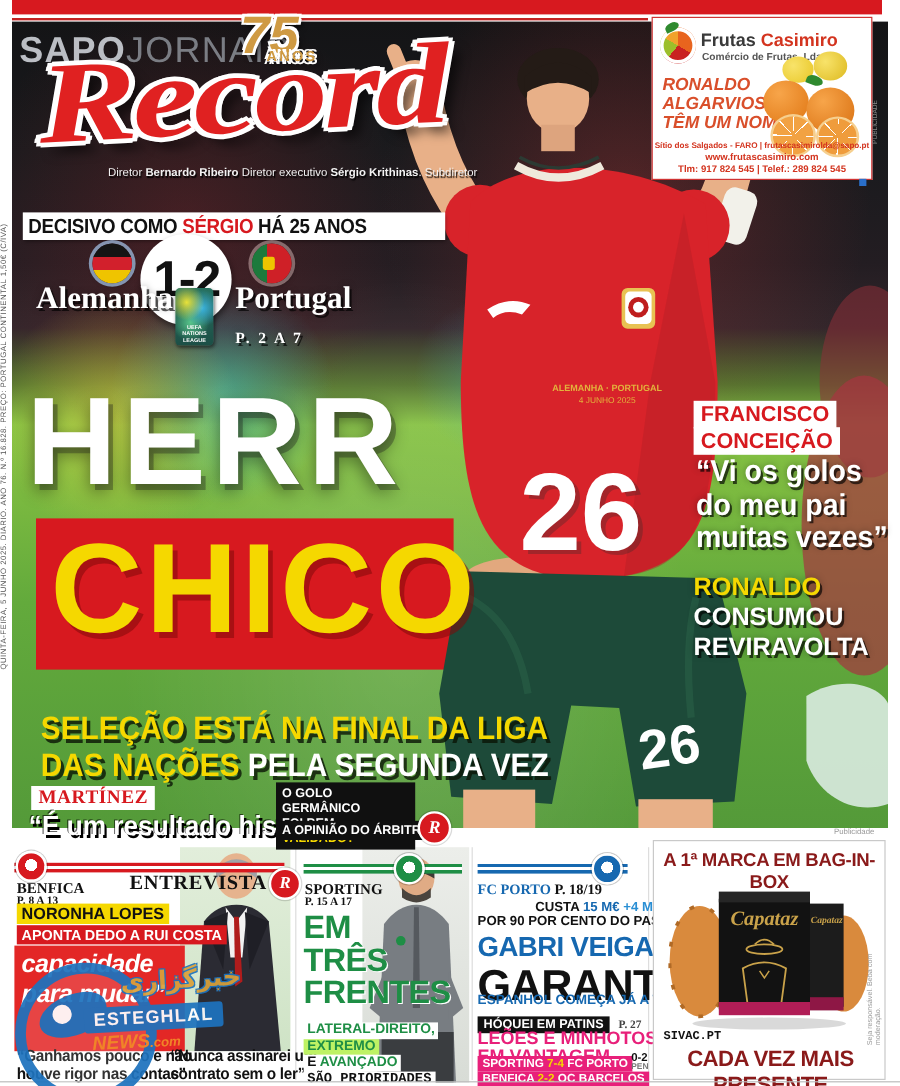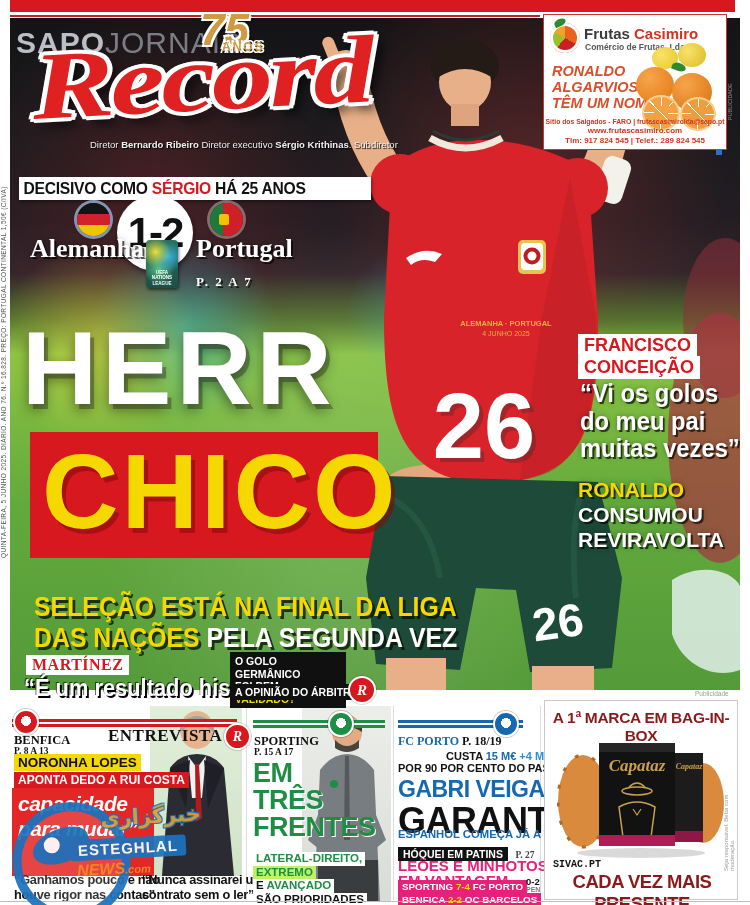--- a/index.html
+++ b/index.html
@@ -308,21 +308,21 @@
        text-shadow:1px 1px 0 #fff;">
     <div>EM</div>
     <div>TRÊS</div>
     <div>FRENTES</div>
   </div>
 
   <div class="abs" style="left:253px;top:852px;line-height:1.18;font-size:11.5px;font-weight:900;">
     <div><span class="chip" style="background:#fff;color:#1e8e45;padding:0 3px;">LATERAL-DIREITO,</span></div>
     <div><span class="chip" style="background:#bef264;color:#1e8e45;padding:0 3px;">EXTREMO</span></div>
     <div><span class="chip" style="background:#fff;padding:0 3px;"><span style="color:#111;">E </span><span style="color:#1e8e45;">AVANÇADO</span></span></div>
-    <div><span class="chip" style="background:#fff;color:#111;padding:0 3px;">SÃO PRIORIDADES</span></div>
+    <div><span class="chip" style="background:#fff;color:#111;padding:0 3px;font-family:Liberation Mono, monospace;">SÃO PRIORIDADES</span></div>
   </div>
 
   <div class="abs barBW" style="left:398px;top:720px;width:125px;height:8px;"></div>
   <div class="abs crest" style="left:493px;top:711px;width:22px;height:22px;background:radial-gradient(circle at 50% 45%,#fff 0 30%,#1668b0 31% 100%);"></div>
   <div class="abs nowrap serif" style="left:398px;top:734px;font-size:12px;font-weight:900;">
     <span style="color:#1668b0;">FC PORTO</span>&nbsp;<span style="color:#111;">P. 18/19</span>
   </div>
   <div class="abs nowrap" style="left:398px;top:750px;font-size:11px;font-weight:900;margin-left:48px;">
     <span style="color:#111;">CUSTA </span><span style="color:#1668b0;">15 M€</span><span style="color:#2a8fd4;"> +4 M€</span>
   </div>

